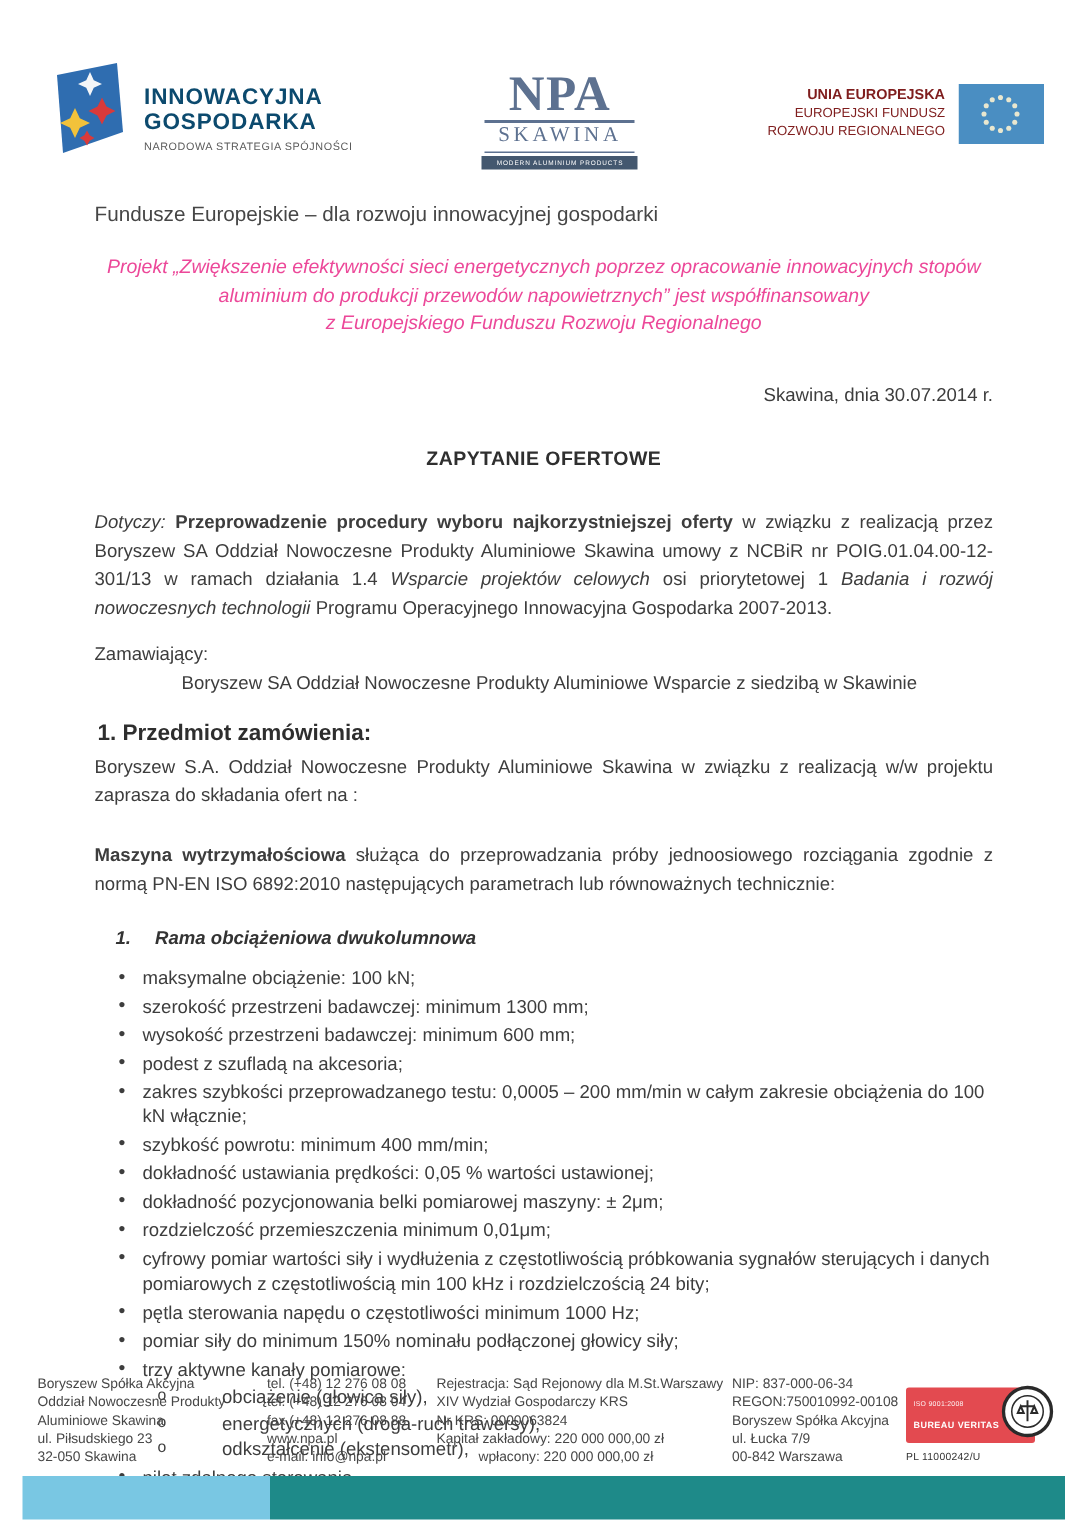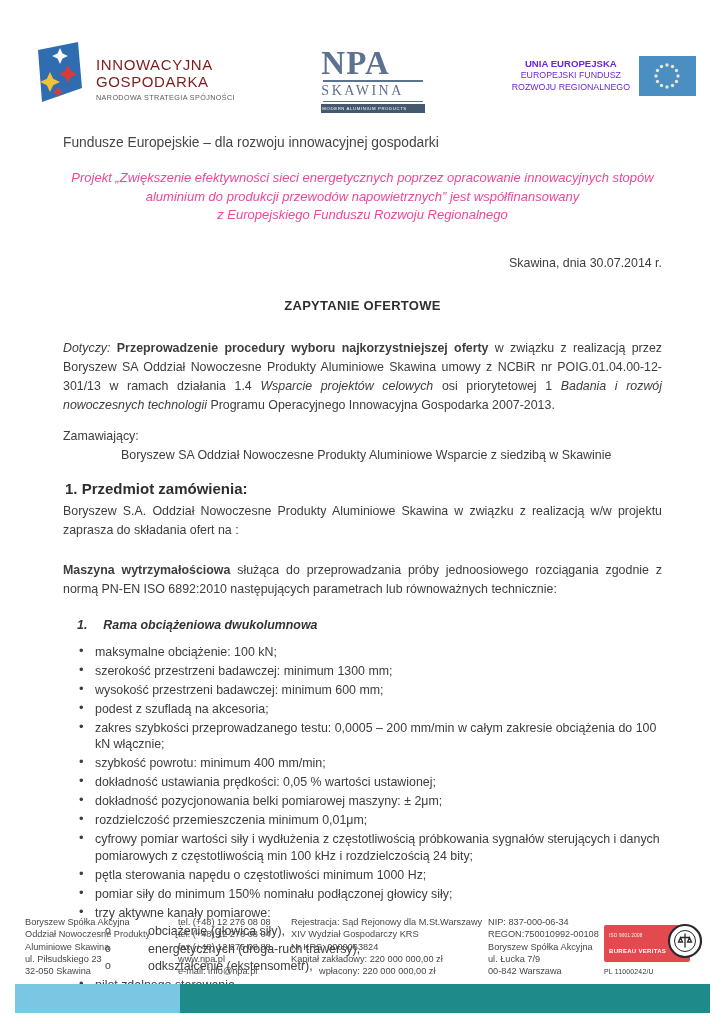--- a/index.html
+++ b/index.html
@@ -5,29 +5,29 @@
   *{box-sizing:border-box}
   html,body{margin:0;padding:0}
   body{background:#ffffff}
   .page{width:724px;height:1024px;margin:0 auto;background:#fff;position:relative;
         font-family:"Liberation Sans","DejaVu Sans",sans-serif;color:#3d3d3d;overflow:hidden}
 
   
   .logos{position:absolute;top:40px;left:28px;width:668px;display:flex;justify-content:space-between;align-items:flex-start}
   .ig{display:flex;align-items:flex-start;gap:10px}
   .ig-text{padding-top:16px}
-  .ig-l1{font-size:15px;font-weight:normal;color:#7f1d1d;letter-spacing:.6px;line-height:17px}
+  .ig-l1{font-size:15px;font-weight:bold;color:#0c4a6e;letter-spacing:.6px;line-height:17px}
   .ig-l3{font-size:7.2px;color:#5a5a5a;letter-spacing:.4px;margin-top:3px}
-  .npa-logo{color:#5d7190;padding-top:8px;width:104px}
+  .npa-logo{text-align:center;color:#5d7190;padding-top:8px;width:104px}
   .npa-main{font-family:"Liberation Serif","DejaVu Serif",serif;font-weight:bold;font-size:33px;line-height:30px;letter-spacing:1px}
   .npa-rule{height:1.5px;background:#5d7190;margin:2px 2px 1px}
   .npa-sub{font-family:"Liberation Serif","DejaVu Serif",serif;font-size:14px;letter-spacing:2.5px;line-height:16px}
   .npa-tag{background:#44586f;color:#fff;font-size:4.3px;letter-spacing:.6px;padding:2px 1px;margin-top:2px;white-space:nowrap;overflow:hidden}
   .eu{display:flex;align-items:flex-start;gap:9px;padding-top:16px}
-  .eu-text{text-align:center;color:#6d28d9;padding-top:2px}
+  .eu-text{text-align:right;color:#7f1d1d;padding-top:2px}
   .eu-l1{font-size:9.6px;font-weight:bold;line-height:12px}
   .eu-l2{font-size:8.8px;line-height:11.5px}
 
   
   .content{position:absolute;top:125px;left:63px;width:599px;font-size:12.4px;line-height:19px}
   .funds{text-align:left;font-size:13.8px;margin-top:8px;color:#464646}
   .project{text-align:center;font-style:italic;font-size:13px;margin-top:17px;line-height:18.5px;color:#ec4899}
   .date{text-align:right;margin-top:29px}
   .doc-title{text-align:center;font-weight:bold;margin-top:23px;font-size:13px;letter-spacing:.3px;color:#2f2f2f}
   .dotyczy{margin-top:24px;text-align:justify}

